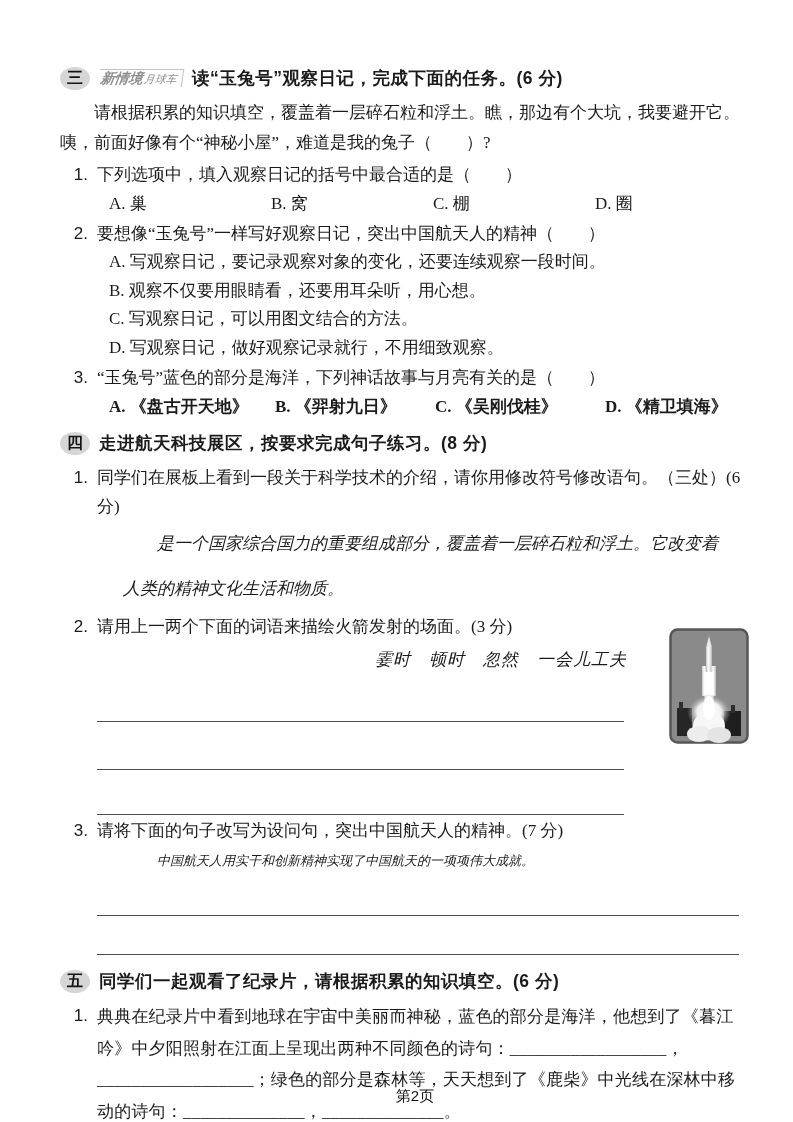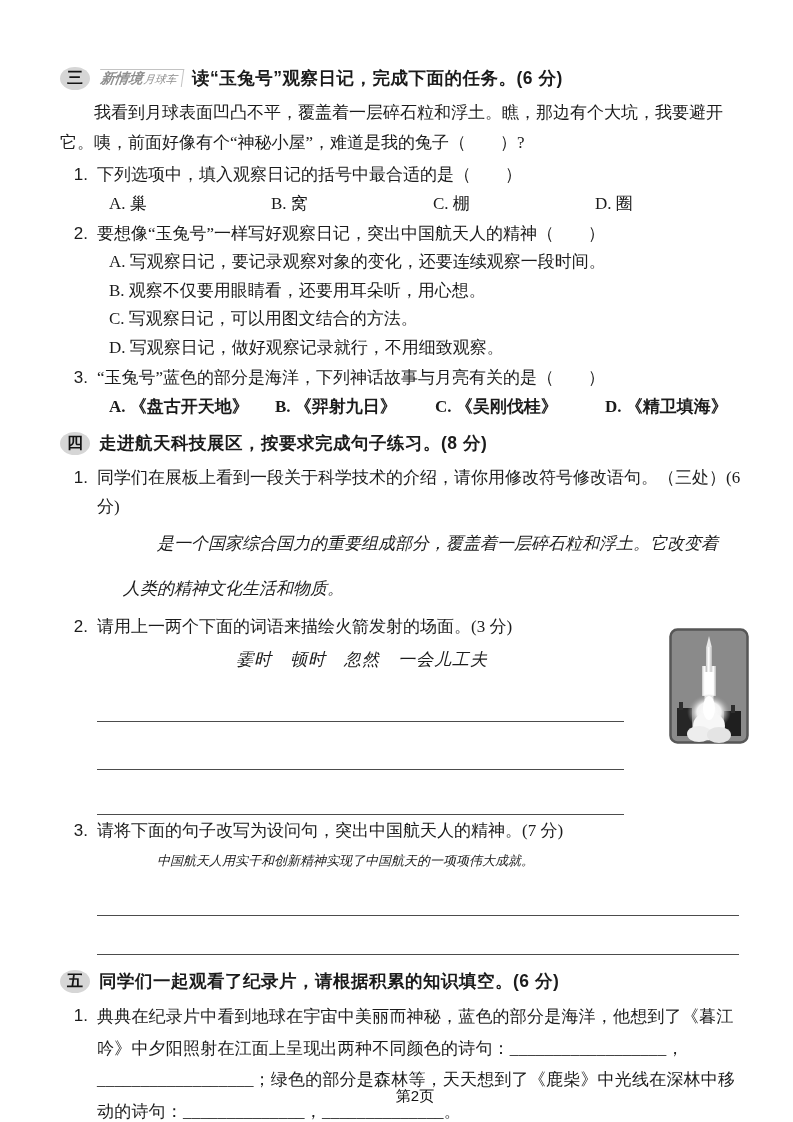--- a/index.html
+++ b/index.html
@@ -64,21 +64,21 @@
   }
   .kai {
     font-style:italic;
     font-size:17px; line-height:45px;
     margin-left:26px; margin-right:10px;
     text-indent:2em;
   }
   .kai-line { font-style:italic; font-size:13px; line-height:32px; margin-left:60px; }
   .words {
     font-style:italic; font-size:17px;
-    width:530px; text-align:center;
+    width:530px; text-align:right;
     margin-top:4px; letter-spacing:1px;
   }
   .ans-line { border-bottom:1.5px solid #4c4c4c; }
   .ans-line.w-narrow { width:527px; height:47px; }
   .ans-line.w-full { width:642px; height:38px; }
   .rel { position:relative; }
   .rocket-wrap { position:absolute; right:-6px; top:16px; }
 
   
   .fill { font-size:17px; line-height:31.5px; letter-spacing:0.2px; }
@@ -96,21 +96,21 @@
 
   <div class="sec-header">
     <span class="badge">三</span>
     <span class="ctx-tag">
       <span class="big">新情境</span>
       <span class="small">月球车</span>
     </span>
     <span class="sec-title">读“玉兔号”观察日记，完成下面的任务。(6 分)</span>
   </div>
 
-  <div class="indent-par">我看到月球表面凹凸不平，覆盖着一层碎石粒和浮土。瞧，那边有个大坑，我要避开它。咦，前面好像有个“神秘小屋”，难道是我的兔子（　　）?</div>
+  <div class="indent-par">请根据积累的知识填空，覆盖着一层碎石粒和浮土。瞧，那边有个大坑，我要避开它。咦，前面好像有个“神秘小屋”，难道是我的兔子（　　）?</div>
 
   <div class="q">
     <span class="qnum">1.</span>
     <div class="qbody">
       <div>下列选项中，填入观察日记的括号中最合适的是（　　）</div>
       <div class="opts-row">
         <span>A. 巢</span>
         <span>B. 窝</span>
         <span>C. 棚</span>
         <span>D. 圈</span>

